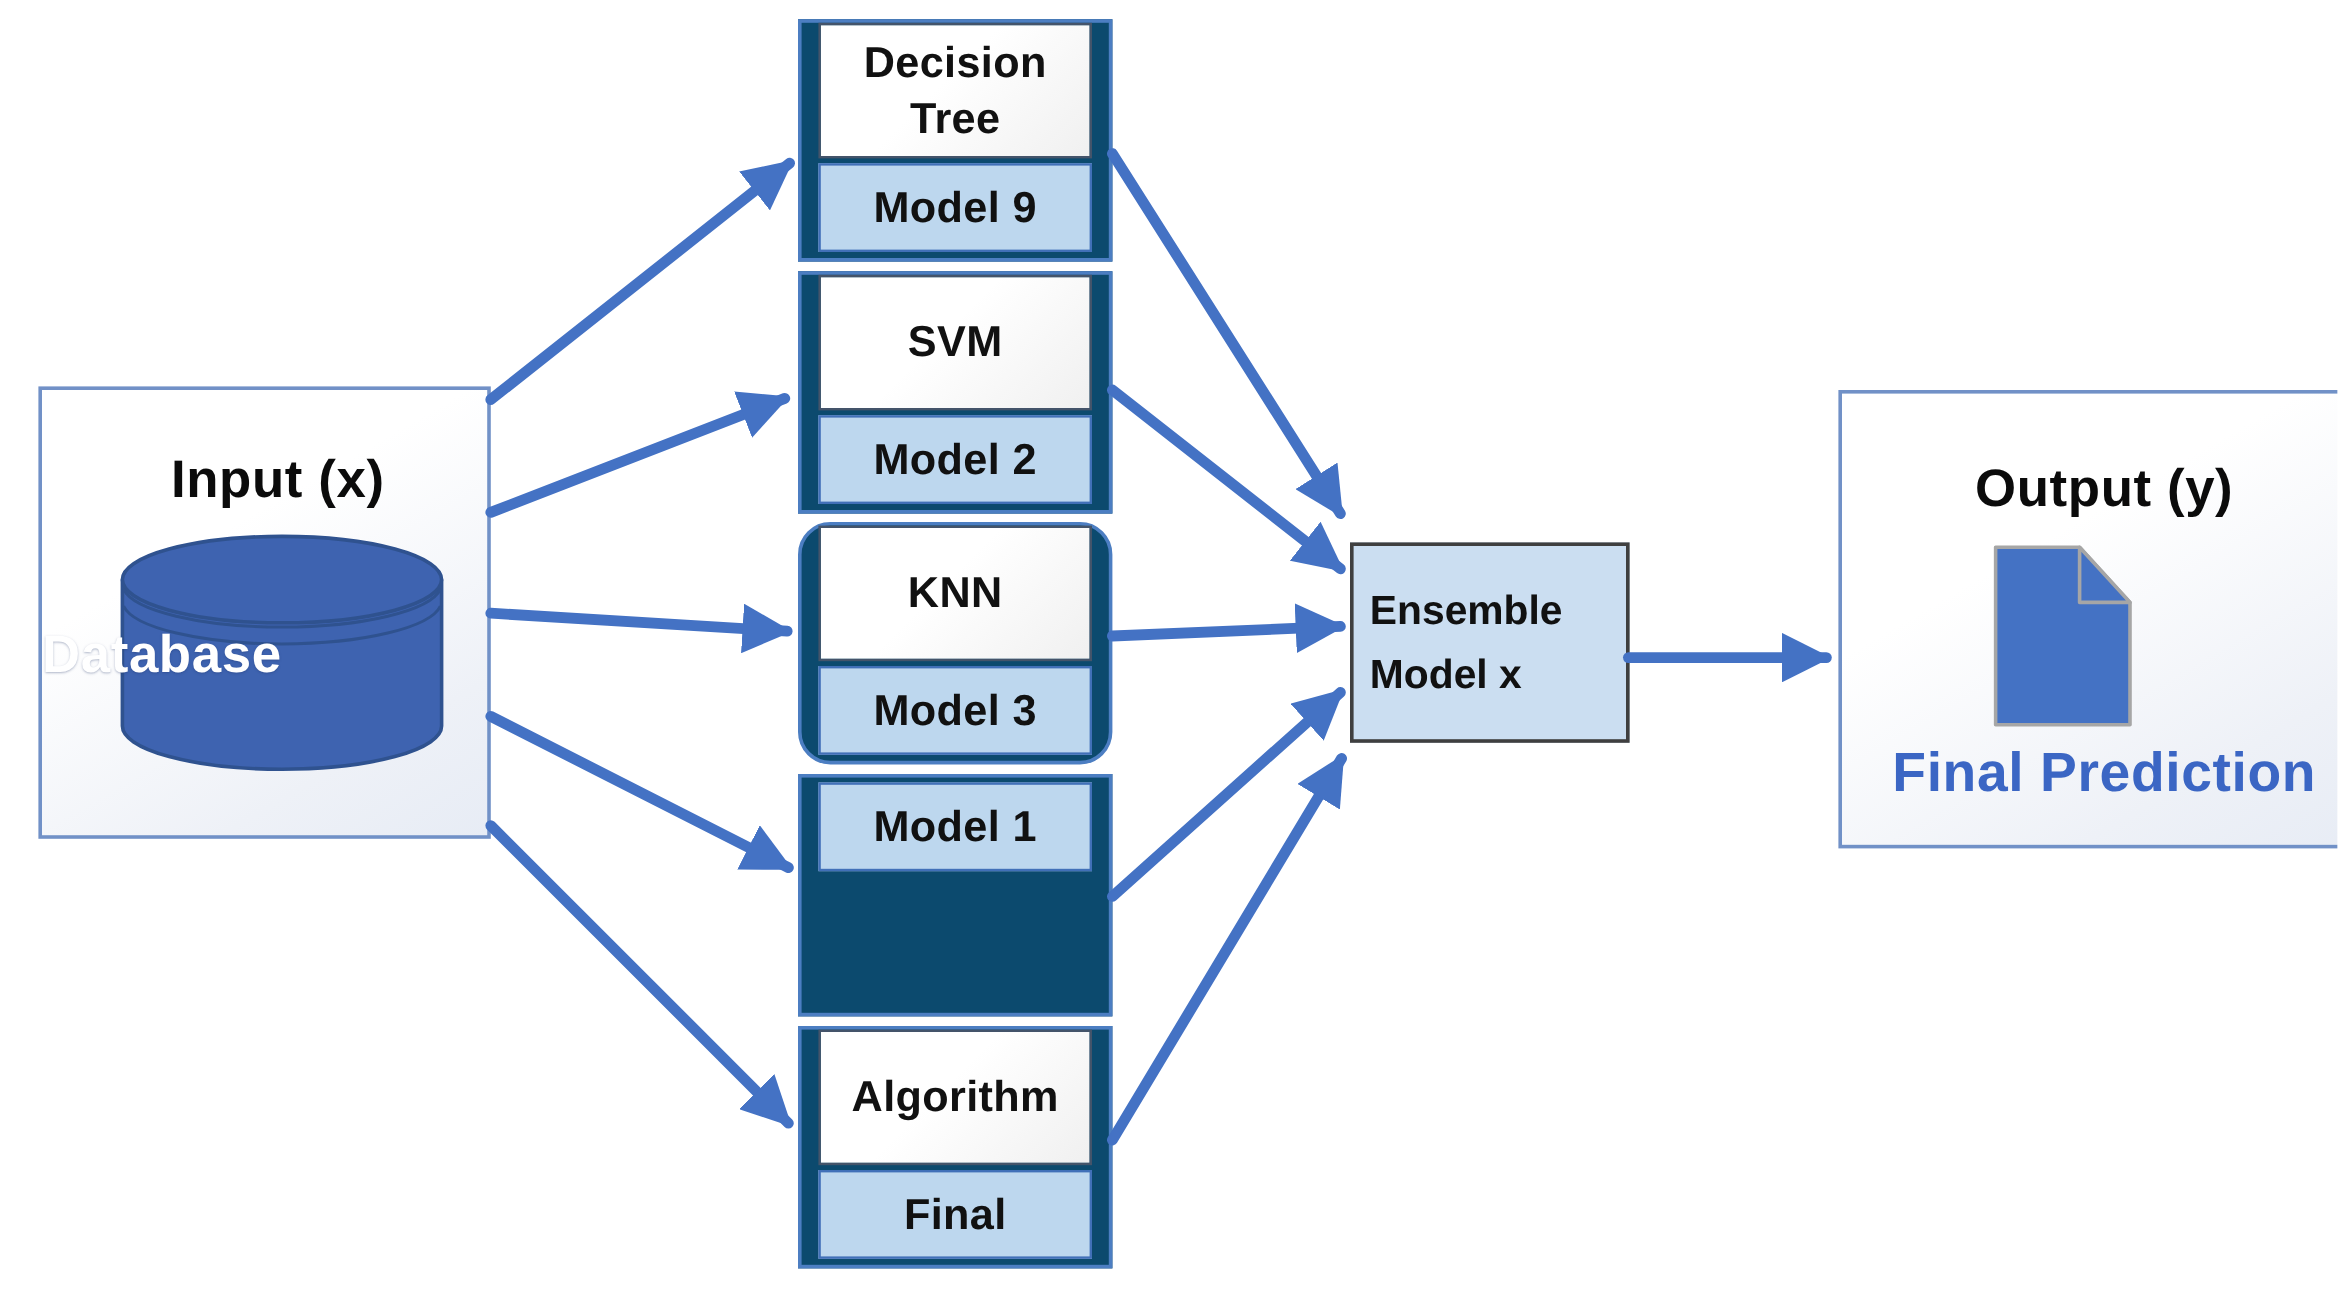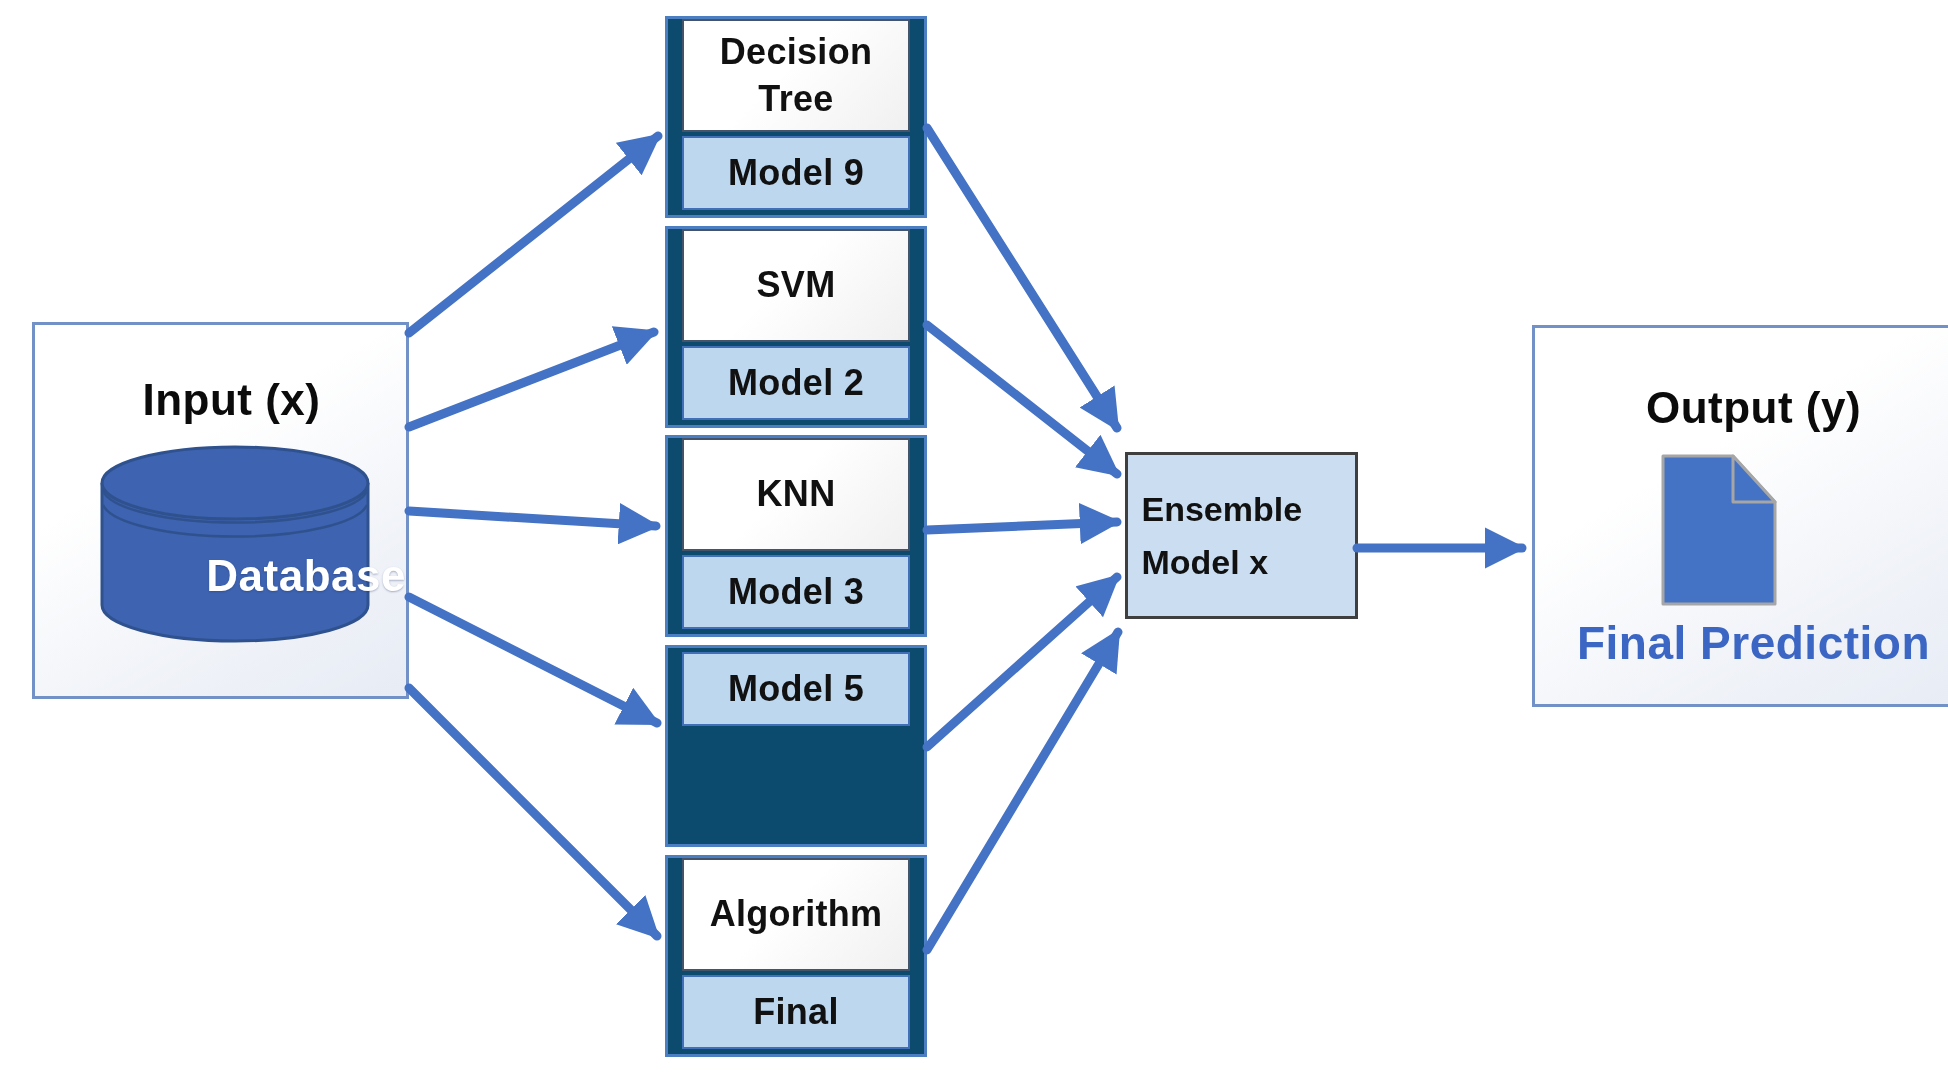--- a/index.html
+++ b/index.html
@@ -16,21 +16,21 @@
   #input-box{left:32px;top:322px;width:377px;height:377px;}
   #output-box{left:1532px;top:325px;width:443px;height:382px;padding-left:16px;}
   .io-title{
     position:absolute;left:0;right:0;text-align:center;
     font-size:44px;letter-spacing:0.5px;color:#0b0b0b;
   }
   #input-box .io-title{top:50px;margin-left:22px;}
   #output-box .io-title{top:55px;}
   .cylinder-svg{position:absolute;left:64px;top:120px;}
   .database-label{
-    position:absolute;left:0;right:0;top:226px;text-align:right;
+    position:absolute;left:0;right:0;top:196px;text-align:left;
     font-size:44px;color:#ffffff;letter-spacing:0.5px;
     text-shadow:0 1px 2px rgba(30,50,100,0.35);
   }
   .doc-svg{position:absolute;left:126px;top:126px;}
   .final-prediction{
     position:absolute;left:0;right:0;top:288px;text-align:center;
     font-size:46px;color:#3B66C4;letter-spacing:0.5px;
   }
   
   .model-group{
@@ -85,28 +85,28 @@
         <span class="wrapspan">Decision Tree</span>
       </div>
     <div class="model-bar">Model 9</div>
   </div>
   <div class="model-group" style="top:226px;">
     <div class="model-title-box">
         <span class="wrapspan">SVM</span>
       </div>
     <div class="model-bar">Model 2</div>
   </div>
-  <div class="model-group" style="top:435px;">
+  <div class="model-group" style="top:435px;border-radius:27px;">
     <div class="model-title-box">
         <span class="wrapspan">KNN</span>
       </div>
     <div class="model-bar">Model 3</div>
   </div>
   <div class="model-group" style="top:645px;">
-    <div class="model-bar">Model 5</div>
+    <div class="model-bar">Model 1</div>
   </div>
   <div class="model-group" style="top:855px;">
     <div class="model-title-box">
         <span class="wrapspan">Algorithm</span>
       </div>
     <div class="model-bar">Final</div>
   </div>
 
   <div id="ensemble-box">
     <span class="wrapspan">Ensemble Model x</span>

